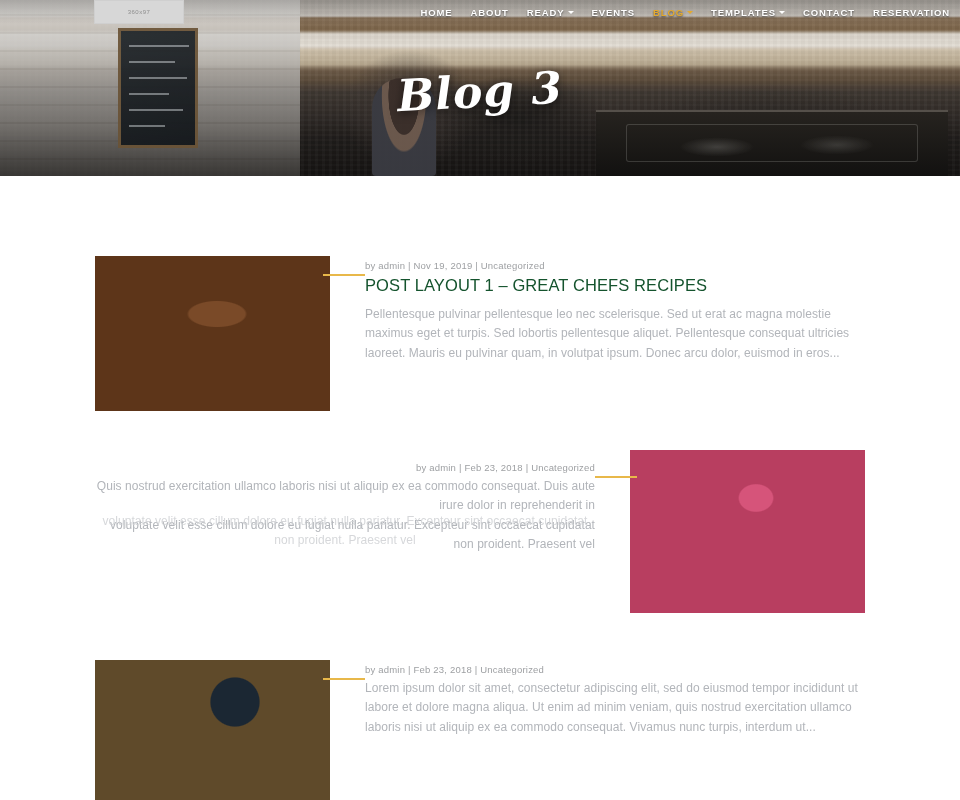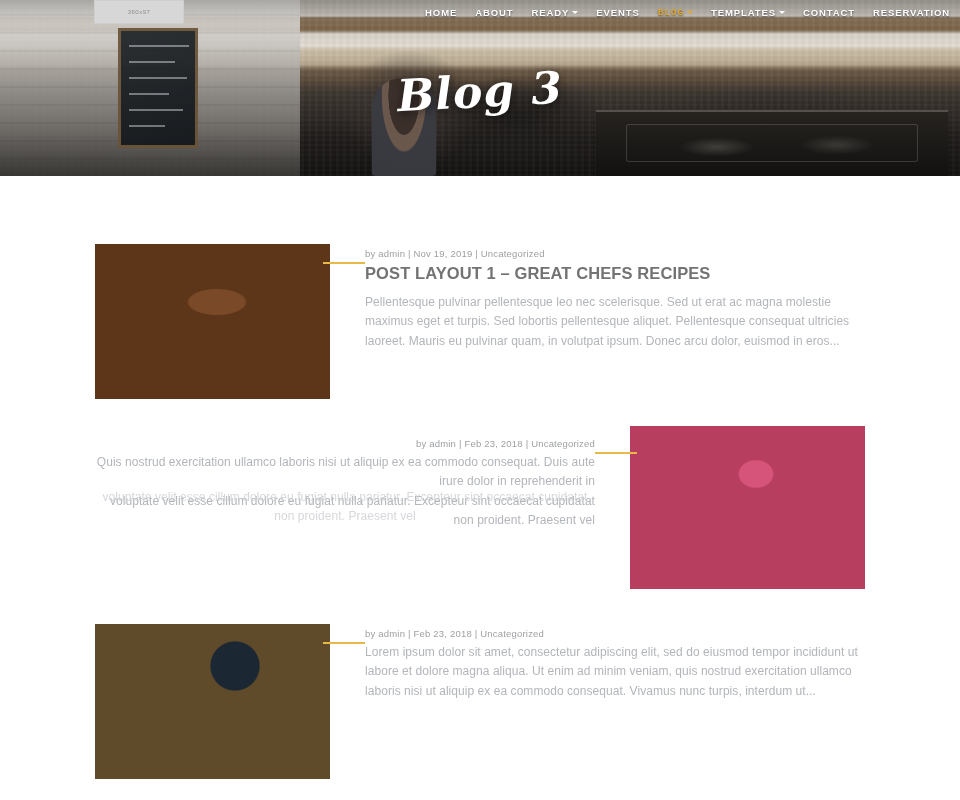--- a/index.html
+++ b/index.html
@@ -144,39 +144,39 @@
     align-items: center;
     gap: 3px;
     font-size: 9.5px;
     font-weight: 700;
     letter-spacing: .9px;
     color: #ffffff;
     text-shadow: 0 1px 2px rgba(0,0,0,.6);
     white-space: nowrap;
     cursor: pointer;
   }
-  .nav-item.active { color: #e3a92f; font-family: Liberation Mono, monospace; }
+  .nav-item.active { color: #e3a92f; }
   .caret {
     width: 0; height: 0;
     border-left: 3px solid transparent;
     border-right: 3px solid transparent;
     border-top: 3.5px solid currentColor;
     margin-top: 1px;
   }
 
   
   .content {
     position: relative;
     width: 960px;
     padding-top: 68px;
   }
   .post {
     position: relative;
     width: 770px;
-    margin: 0 auto;
+    margin: 12px auto;
     height: 190px;
   }
   .post + .post { margin-top: 0; }
 
   .thumb {
     position: absolute;
     top: 0;
     width: 235px;
     height: 155px;
     background-size: cover;
@@ -193,23 +193,23 @@
   .post.right .ptext { left: 0; text-align: right; }
 
   .meta {
     font-size: 9.5px;
     color: #9ea0a3;
     letter-spacing: .2px;
     margin-bottom: 4px;
   }
   .ptitle {
     font-size: 16.5px;
-    font-weight: 700;
+    font-weight: 400;
     letter-spacing: .1px;
-    color: #737373;
+    color: #14532d;
     margin: 0 0 9px 0;
     line-height: 1.25;
     text-transform: uppercase;
   }
   .excerpt {
     font-size: 12px;
     line-height: 1.62;
     color: #b2b5ba;
     letter-spacing: .05px;
     margin: 0;

